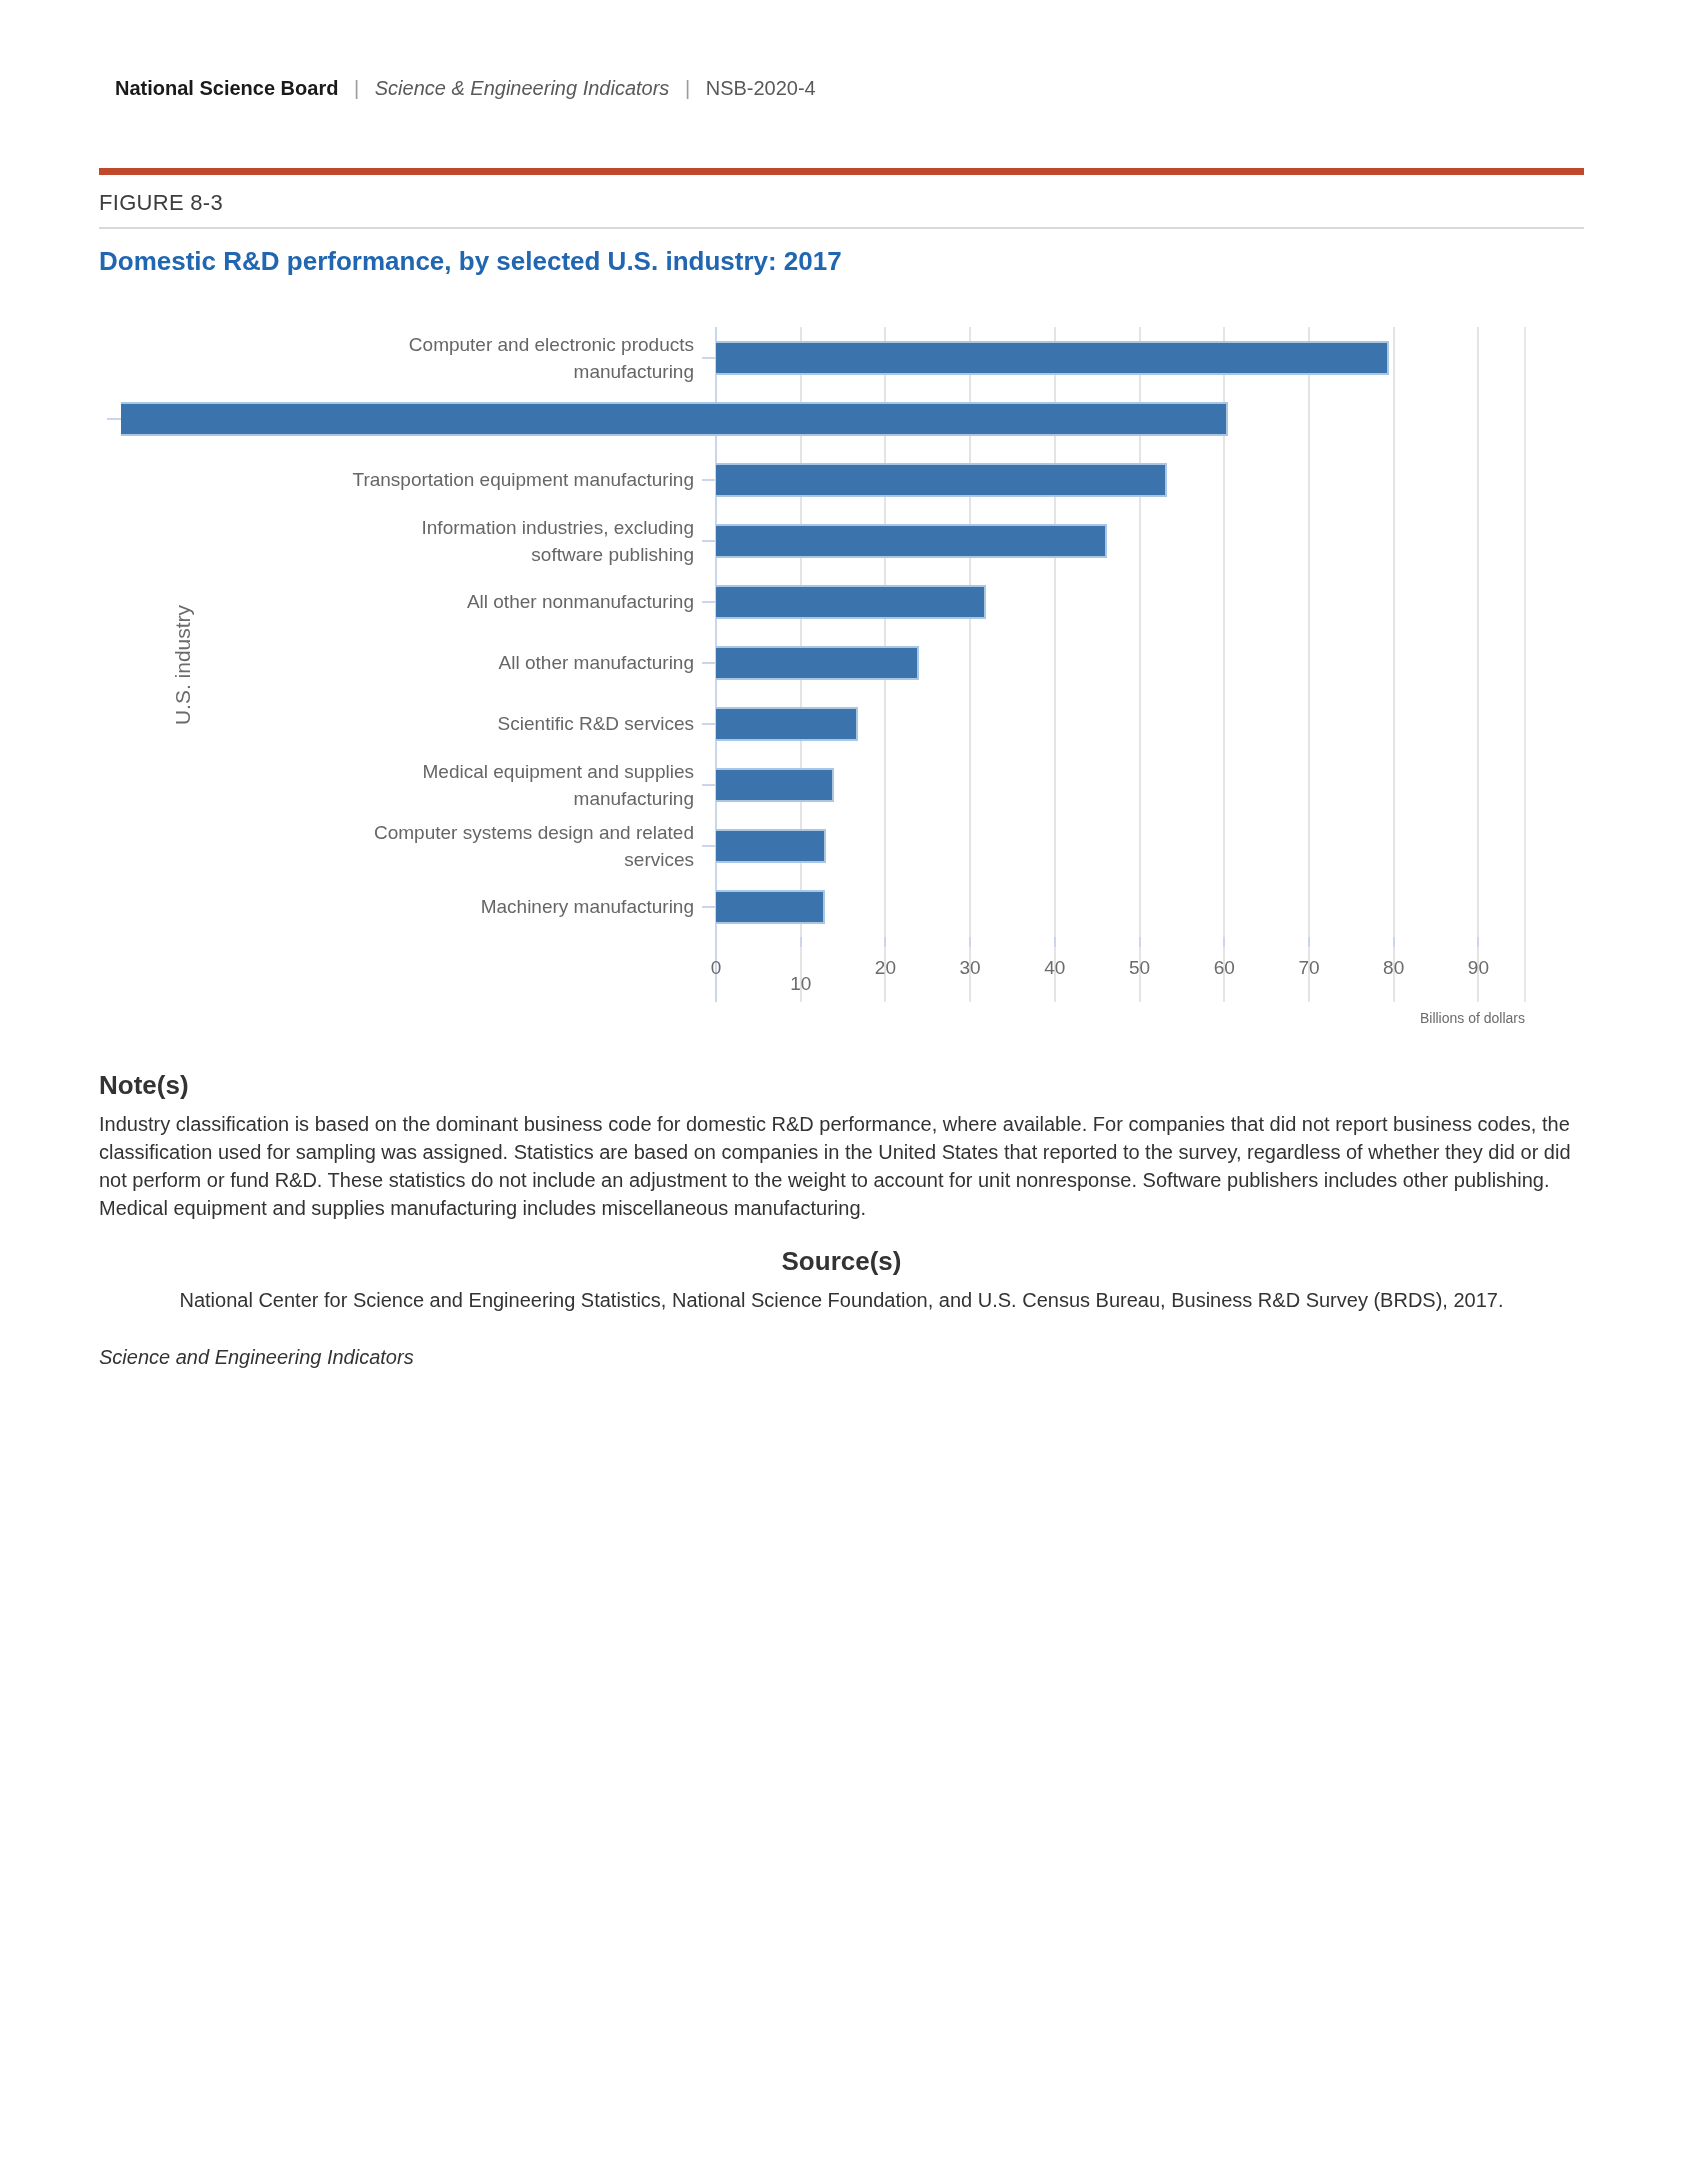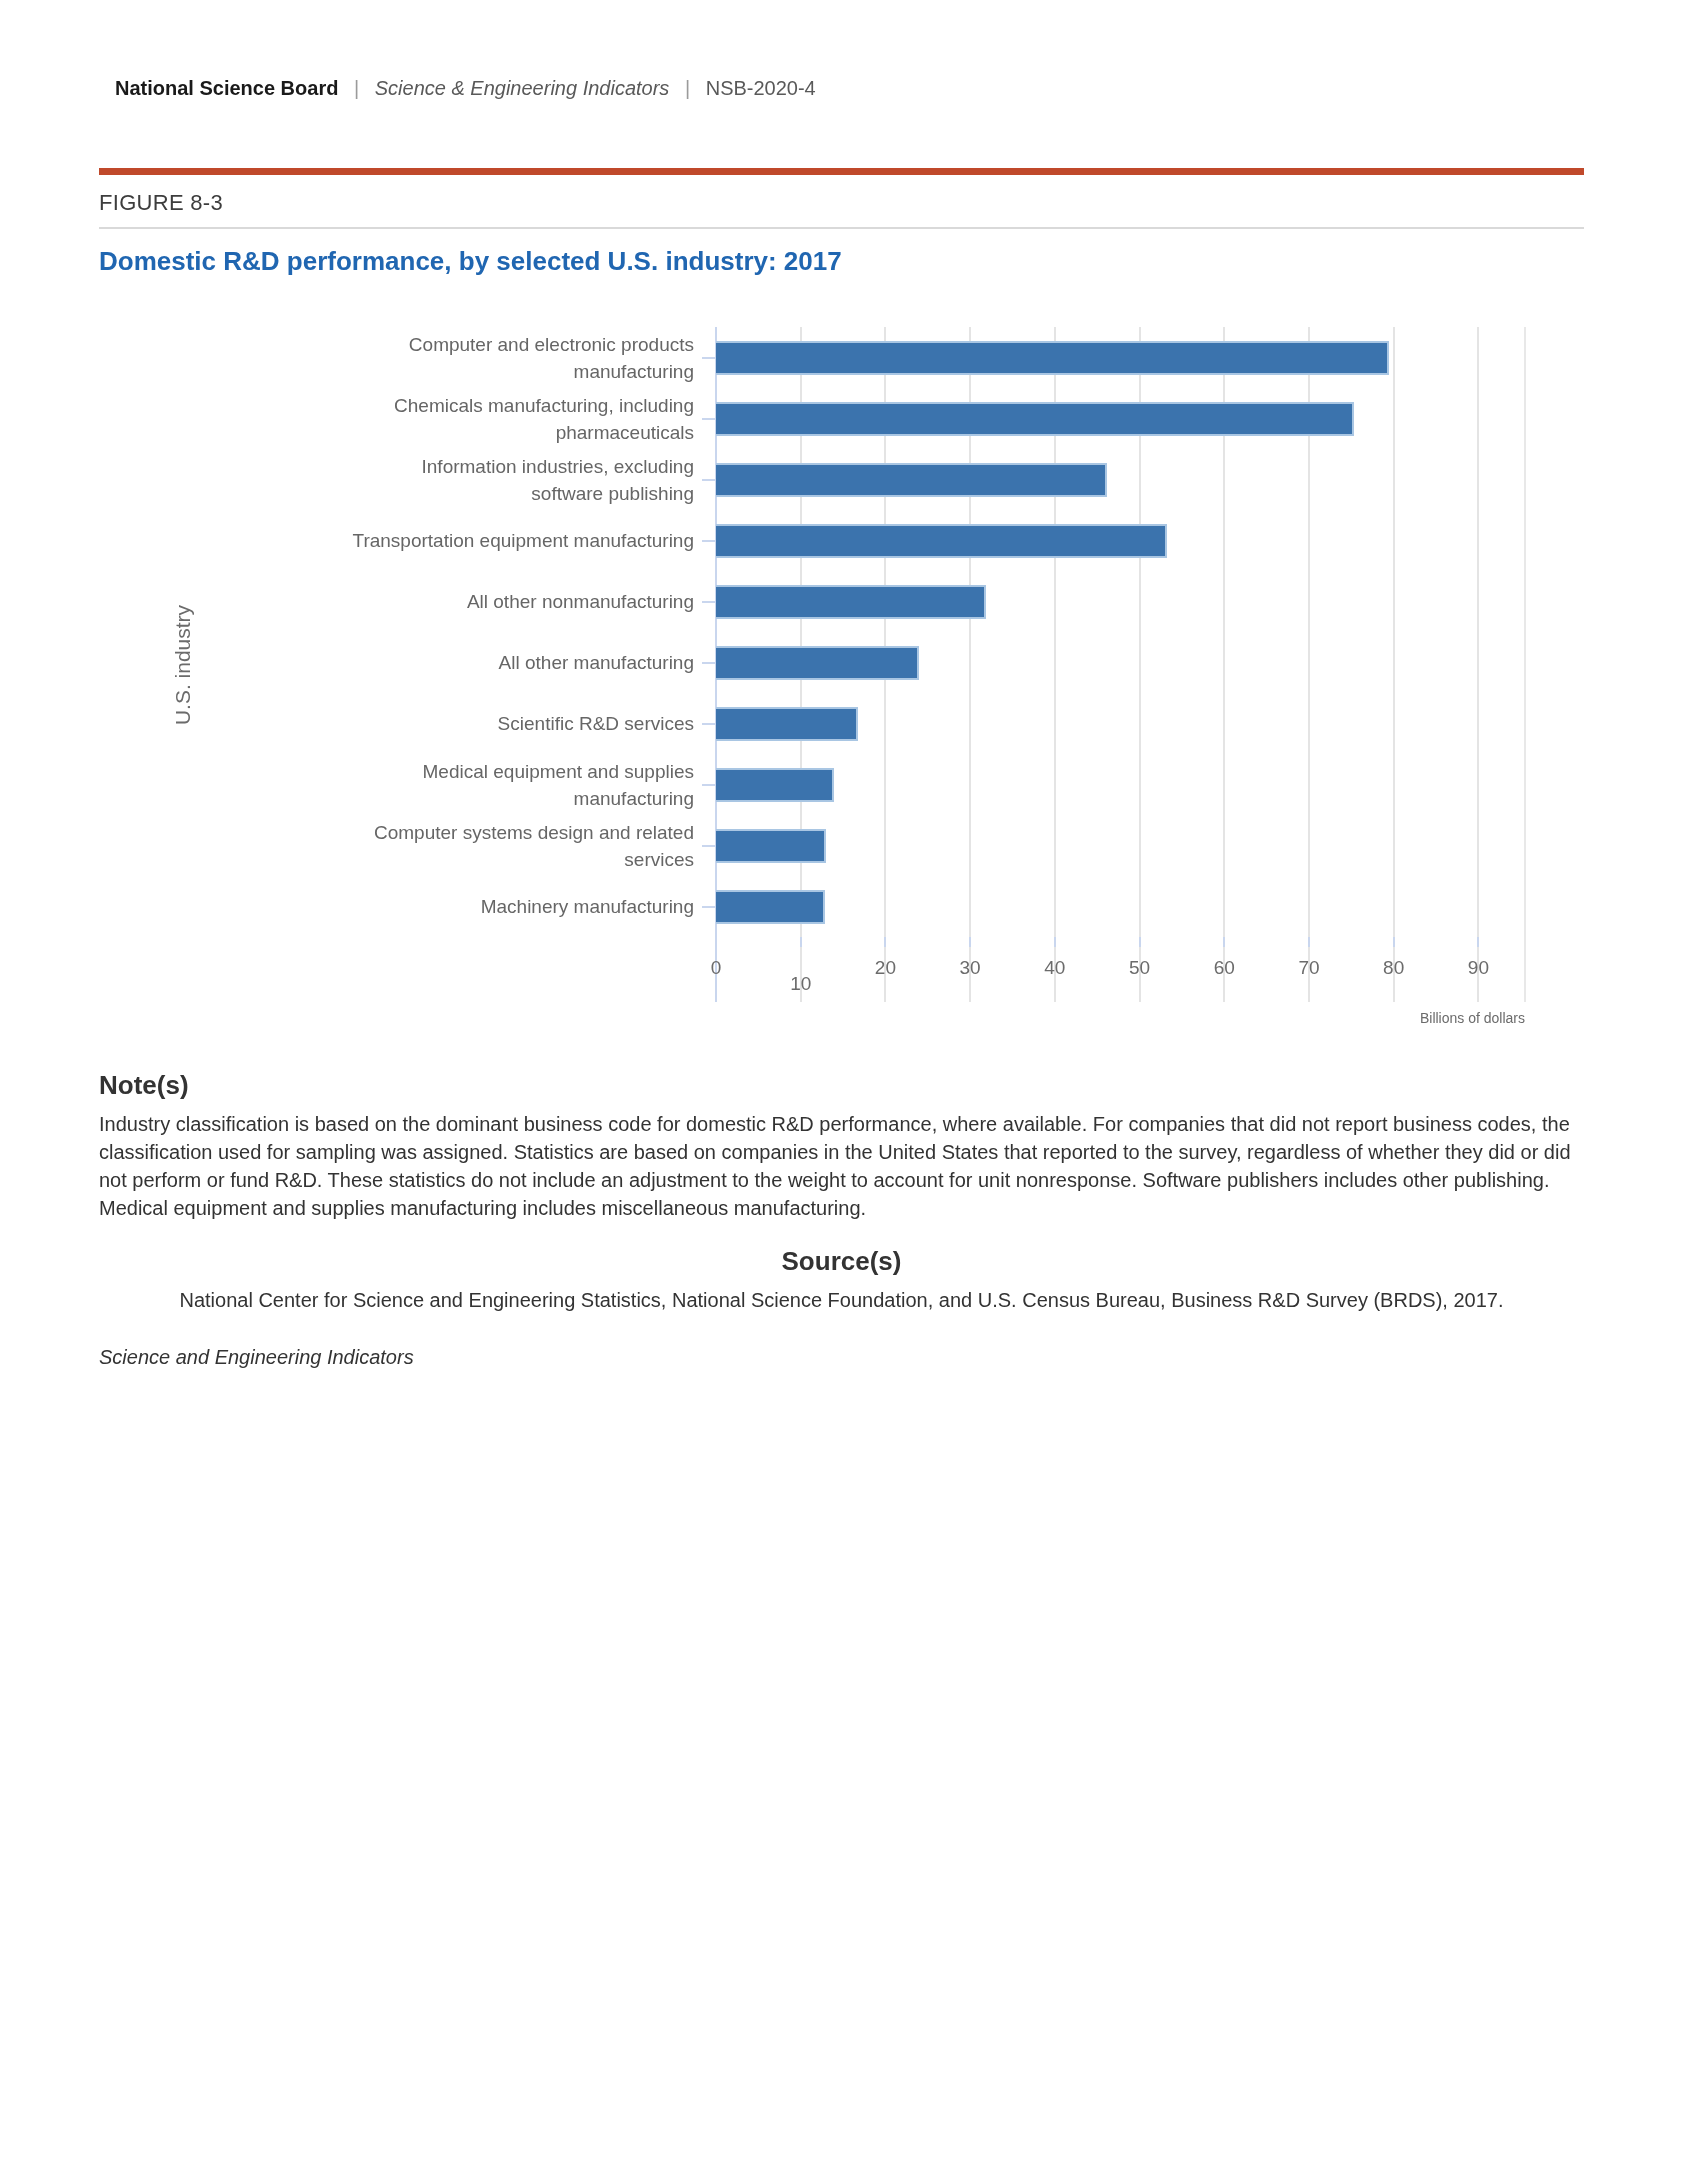--- a/index.html
+++ b/index.html
@@ -100,40 +100,38 @@
     <div class="chart-rows">
         <div class="crow">
           <div class="cat-label">Computer and electronic products
 manufacturing</div>
           <div class="cat-tick"></div>
           <div class="bar-track">
             <div class="bar" style="width: 83.1414%; background: rgb(59, 115, 173);"></div>
           </div>
         </div>
         <div class="crow">
-          <div class="cat-label">Chemicals manufacturing, including
-pharmaceuticals</div>
           <div class="cat-tick"></div>
           <div class="bar-track">
             <div class="bar" style="width: 78.8482%; background: rgb(59, 115, 173);"></div>
+          </div>
+        </div>
+        <div class="crow">
+          <div class="cat-label">Transportation equipment manufacturing</div>
+          <div class="cat-tick"></div>
+          <div class="bar-track">
+            <div class="bar" style="width: 55.7068%; background: rgb(59, 115, 173);"></div>
           </div>
         </div>
         <div class="crow">
           <div class="cat-label">Information industries, excluding
 software publishing</div>
           <div class="cat-tick"></div>
           <div class="bar-track">
             <div class="bar" style="width: 48.2723%; background: rgb(59, 115, 173);"></div>
-          </div>
-        </div>
-        <div class="crow">
-          <div class="cat-label">Transportation equipment manufacturing</div>
-          <div class="cat-tick"></div>
-          <div class="bar-track">
-            <div class="bar" style="width: 55.7068%; background: rgb(59, 115, 173);"></div>
           </div>
         </div>
         <div class="crow">
           <div class="cat-label">All other nonmanufacturing</div>
           <div class="cat-tick"></div>
           <div class="bar-track">
             <div class="bar" style="width: 33.4031%; background: rgb(59, 115, 173);"></div>
           </div>
         </div>
         <div class="crow">

